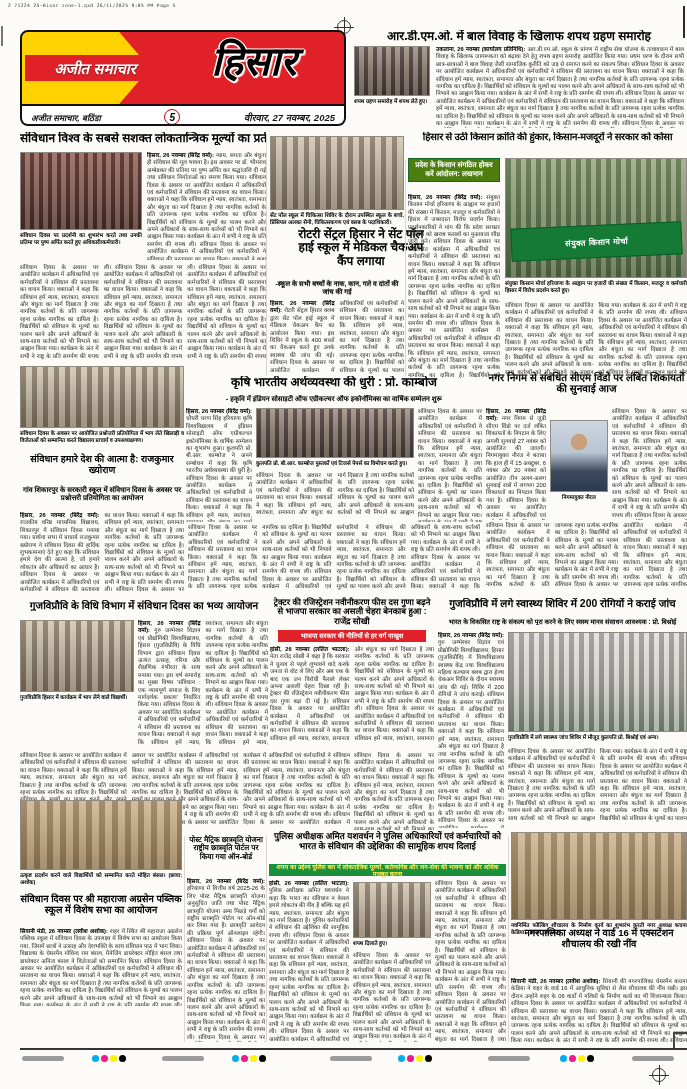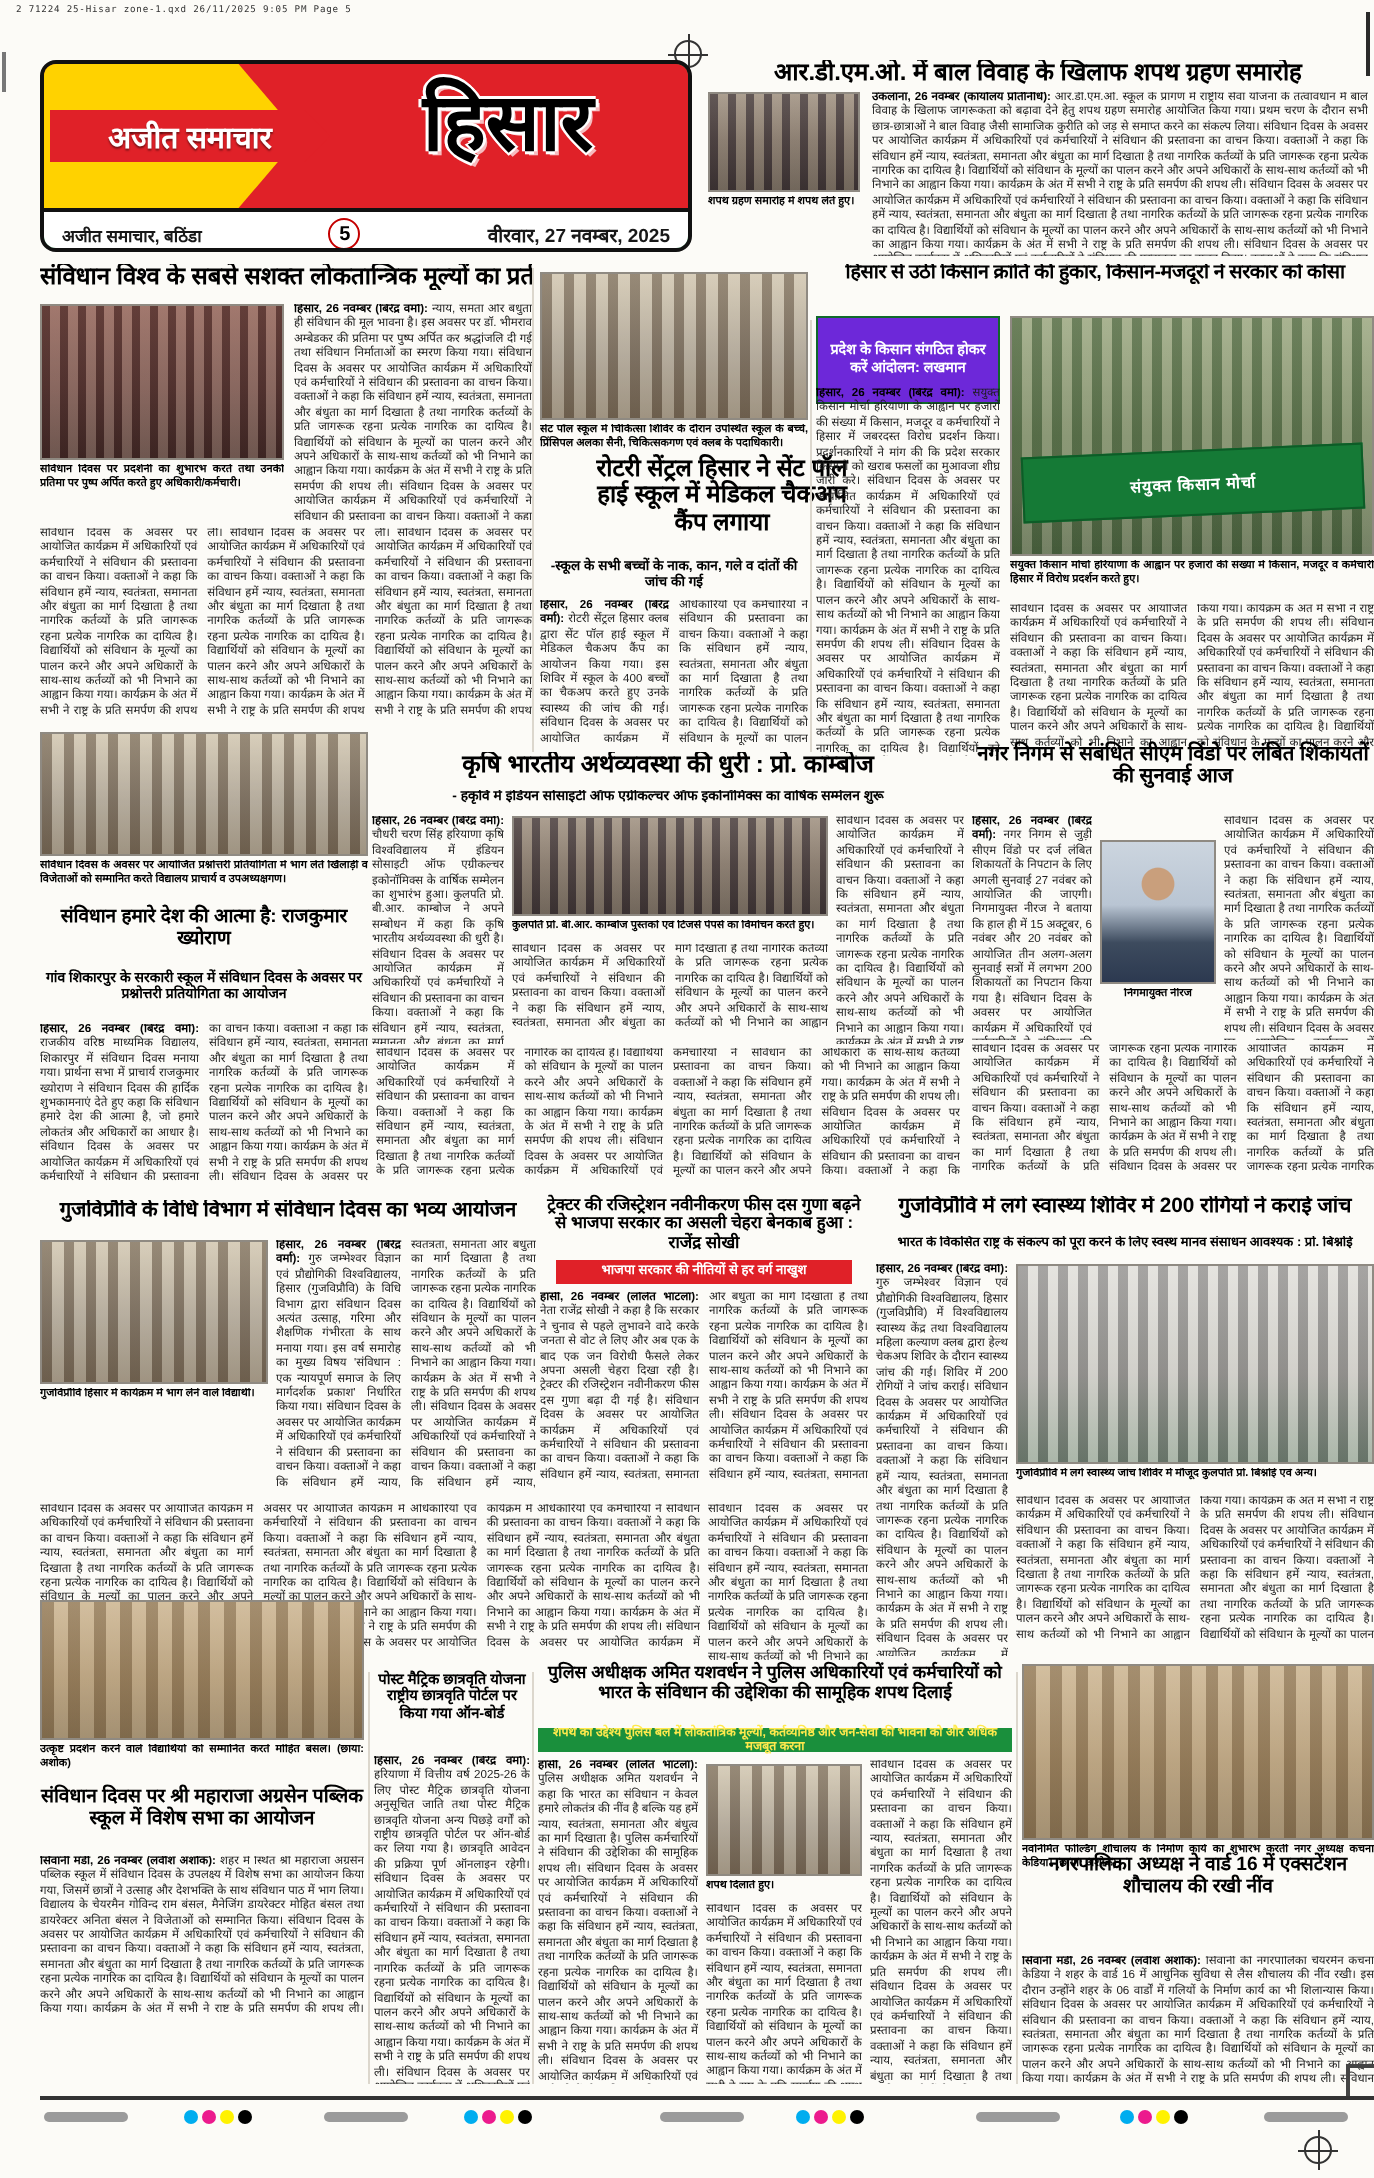--- a/index.html
+++ b/index.html
@@ -31,21 +31,21 @@
   .phG{background:repeating-linear-gradient(90deg,rgba(50,50,60,.3) 0 5px,rgba(255,255,255,.35) 5px 10px),
        linear-gradient(180deg,#d8d6cf 0%,#b9b7ae 55%,#7d907b 100%);}
   .kicker{display:flex;align-items:center;justify-content:center;text-align:center;font-weight:bold;color:#fff;line-height:1.2;}
   .vr{position:absolute;width:1px;background:#dcd7cd;}
   .reg-cross{position:absolute;width:12px;height:12px;border:1px solid #333;border-radius:50%;}
   .reg-cross::before{content:"";position:absolute;left:-4px;right:-4px;top:50%;height:1px;background:#333;}
   .reg-cross::after{content:"";position:absolute;top:-4px;bottom:-4px;left:50%;width:1px;background:#333;}
   .reg-bar{position:absolute;width:42px;height:5px;border-radius:3px;background:#9b9b9b;}
   .reg-dots{position:absolute;display:flex;gap:2px;}
   .reg-dots i{width:7px;height:7px;border-radius:50%;display:block;}
-  .mast{border:2px solid #111;border-radius:8px;overflow:hidden;background:#15803d;box-sizing:border-box;}
+  .mast{border:2px solid #111;border-radius:8px;overflow:hidden;background:#15803d;box-sizing:border-box;font-style:italic;}
   .banner{position:absolute;left:3%;bottom:16%;width:94%;height:26%;background:#157a36;border:1px solid #0d5c27;
           color:#fff;font-weight:bold;font-size:8px;display:flex;align-items:center;justify-content:center;
           transform:rotate(-2.5deg);letter-spacing:.5px;white-space:nowrap;overflow:hidden;}
   .printline{font-size:4.6px;color:#333;letter-spacing:.4px;font-family:"DejaVu Sans Mono",monospace;}
 </style>
 </head>
 <body>
 
 <div id="page">
 
@@ -102,21 +102,21 @@
     <div class="sub" style="position:absolute;left:0;top:148px;width:134px;font-size:6.8px;">-स्कूल के सभी बच्चों के नाक, कान, गले व दांतों की जांच की गई</div>
     <div class="body cols2 abs" style="left:0;top:168px;width:134px;height:78px;">
       <b class="dl">हिसार, 26 नवम्बर (बिरेंद्र वर्मा):</b>
       <span>रोटरी सेंट्रल हिसार क्लब द्वारा सेंट पॉल हाई स्कूल में मेडिकल चैकअप कैंप का आयोजन किया गया। इस शिविर में स्कूल के 400 बच्चों का चैकअप करते हुए उनके स्वास्थ्य की जांच की गई। </span><span>संविधान दिवस के अवसर पर आयोजित कार्यक्रम में अधिकारियों एवं कर्मचारियों ने संविधान की प्रस्तावना का वाचन किया। वक्ताओं ने कहा कि संविधान हमें न्याय, स्वतंत्रता, समानता और बंधुता का मार्ग दिखाता है तथा नागरिक कर्तव्यों के प्रति जागरूक रहना प्रत्येक नागरिक का दायित्व है। विद्यार्थियों को संविधान के मूल्यों का पालन करने और अपने अधिकारों के साथ-साथ कर्तव्यों को भी निभाने का आह्वान किया गया। कार्यक्रम के अंत में सभी ने राष्ट्र के प्रति समर्पण की शपथ ली। संविधान दिवस के अवसर पर आयोजित कार्यक्रम में अधिकारियों एवं कर्मचारियों ने संविधान की प्रस्तावना का वाचन किया। वक्ताओं ने कहा कि संविधान हमें न्याय, स्वतंत्रता, समानता और बंधुता का मार्ग दिखाता है तथा नागरिक कर्तव्यों के प्रति जागरूक रहना प्रत्येक नागरिक का दायित्व है। विद्यार्थियों को संविधान के मूल्यों का पालन करने और अपने अधिकारों के साथ-साथ कर्तव्यों को भी निभाने का आह्वान किया गया। कार्यक्रम के अंत में सभी ने राष्ट्र के प्रति समर्पण की शपथ ली। </span>
     </div>
   </div>
   <div class="vr" style="left:405px;top:160px;height:216px;"></div>
 
   <div class="abs" style="left:408px;top:132px;width:279px;height:246px;">
     <div class="h nowrap" style="font-size:9.8px;letter-spacing:-.2px;">हिसार से उठी किसान क्रांति की हुंकार, किसान-मजदूरों ने सरकार को कोसा</div>
-    <div class="kicker" style="position:absolute;left:0;top:26px;width:92px;height:44px;background:#6d28d9;font-size:7.2px;padding:1px 2px;box-sizing:border-box;border:1px solid #11692b;">प्रदेश के किसान संगठित होकर करें आंदोलन: लखमान</div>
+    <div class="kicker" style="position:absolute;left:0;top:26px;width:92px;height:24px;background:#4d7c0f;font-size:7.2px;padding:1px 2px;box-sizing:border-box;border:1px solid #11692b;">प्रदेश के किसान संगठित होकर करें आंदोलन: लखमान</div>
     <div class="body abs" style="left:0;top:62px;width:92px;height:184px;">
       <b class="dl">हिसार, 26 नवम्बर (बिरेंद्र वर्मा):</b>
       <span>संयुक्त किसान मोर्चा हरियाणा के आह्वान पर हजारों की संख्या में किसान, मजदूर व कर्मचारियों ने हिसार में जबरदस्त विरोध प्रदर्शन किया। प्रदर्शनकारियों ने मांग की कि प्रदेश सरकार किसानों को खराब फसलों का मुआवजा शीघ्र जारी करे। </span><span>संविधान दिवस के अवसर पर आयोजित कार्यक्रम में अधिकारियों एवं कर्मचारियों ने संविधान की प्रस्तावना का वाचन किया। वक्ताओं ने कहा कि संविधान हमें न्याय, स्वतंत्रता, समानता और बंधुता का मार्ग दिखाता है तथा नागरिक कर्तव्यों के प्रति जागरूक रहना प्रत्येक नागरिक का दायित्व है। विद्यार्थियों को संविधान के मूल्यों का पालन करने और अपने अधिकारों के साथ-साथ कर्तव्यों को भी निभाने का आह्वान किया गया। कार्यक्रम के अंत में सभी ने राष्ट्र के प्रति समर्पण की शपथ ली। संविधान दिवस के अवसर पर आयोजित कार्यक्रम में अधिकारियों एवं कर्मचारियों ने संविधान की प्रस्तावना का वाचन किया। वक्ताओं ने कहा कि संविधान हमें न्याय, स्वतंत्रता, समानता और बंधुता का मार्ग दिखाता है तथा नागरिक कर्तव्यों के प्रति जागरूक रहना प्रत्येक नागरिक का दायित्व है। विद्यार्थियों को संविधान के मूल्यों का पालन करने और अपने अधिकारों के साथ-साथ कर्तव्यों को भी निभाने का आह्वान किया गया। कार्यक्रम के अंत में सभी ने राष्ट्र के प्रति समर्पण की शपथ ली। संविधान दिवस के अवसर पर आयोजित कार्यक्रम में अधिकारियों एवं कर्मचारियों ने संविधान की प्रस्तावना का वाचन किया। वक्ताओं ने कहा कि संविधान हमें न्याय, स्वतंत्रता, समानता और बंधुता का मार्ग दिखाता है तथा नागरिक कर्तव्यों के प्रति जागरूक रहना प्रत्येक नागरिक का दायित्व है। विद्यार्थियों को संविधान के मूल्यों का पालन करने और अपने अधिकारों के साथ-साथ कर्तव्यों को भी निभाने का आह्वान किया गया। कार्यक्रम के अंत में सभी ने राष्ट्र के प्रति समर्पण की शपथ ली। </span>
     </div>
     <div class="photo phC" style="left:97px;top:26px;width:182px;height:120px;">
       <div class="banner">संयुक्त किसान मोर्चा</div>
     </div>
     <div class="cap" style="position:absolute;left:97px;top:148px;width:182px;height:20px;">संयुक्त किसान मोर्चा हरियाणा के आह्वान पर हजारों की संख्या में किसान, मजदूर व कर्मचारी हिसार में विरोध प्रदर्शन करते हुए।</div>
     <div class="body cols2 abs" style="left:97px;top:170px;width:182px;height:76px;">
       <span>संविधान दिवस के अवसर पर आयोजित कार्यक्रम में अधिकारियों एवं कर्मचारियों ने संविधान की प्रस्तावना का वाचन किया। वक्ताओं ने कहा कि संविधान हमें न्याय, स्वतंत्रता, समानता और बंधुता का मार्ग दिखाता है तथा नागरिक कर्तव्यों के प्रति जागरूक रहना प्रत्येक नागरिक का दायित्व है। विद्यार्थियों को संविधान के मूल्यों का पालन करने और अपने अधिकारों के साथ-साथ कर्तव्यों को भी निभाने का आह्वान किया गया। कार्यक्रम के अंत में सभी ने राष्ट्र के प्रति समर्पण की शपथ ली। संविधान दिवस के अवसर पर आयोजित कार्यक्रम में अधिकारियों एवं कर्मचारियों ने संविधान की प्रस्तावना का वाचन किया। वक्ताओं ने कहा कि संविधान हमें न्याय, स्वतंत्रता, समानता और बंधुता का मार्ग दिखाता है तथा नागरिक कर्तव्यों के प्रति जागरूक रहना प्रत्येक नागरिक का दायित्व है। विद्यार्थियों को संविधान के मूल्यों का पालन करने और अपने अधिकारों के साथ-साथ कर्तव्यों को भी निभाने का आह्वान किया गया। कार्यक्रम के अंत में सभी ने राष्ट्र के प्रति समर्पण की शपथ ली। संविधान दिवस के अवसर पर आयोजित कार्यक्रम में अधिकारियों एवं कर्मचारियों ने संविधान की प्रस्तावना का वाचन किया। वक्ताओं ने कहा कि संविधान हमें न्याय, स्वतंत्रता, समानता और बंधुता का मार्ग दिखाता है तथा नागरिक कर्तव्यों के प्रति जागरूक रहना प्रत्येक नागरिक का दायित्व है। विद्यार्थियों को संविधान के मूल्यों का पालन करने और अपने अधिकारों के साथ-साथ कर्तव्यों को भी निभाने का आह्वान किया गया। कार्यक्रम के अंत में सभी ने राष्ट्र के प्रति समर्पण की शपथ ली। </span>

